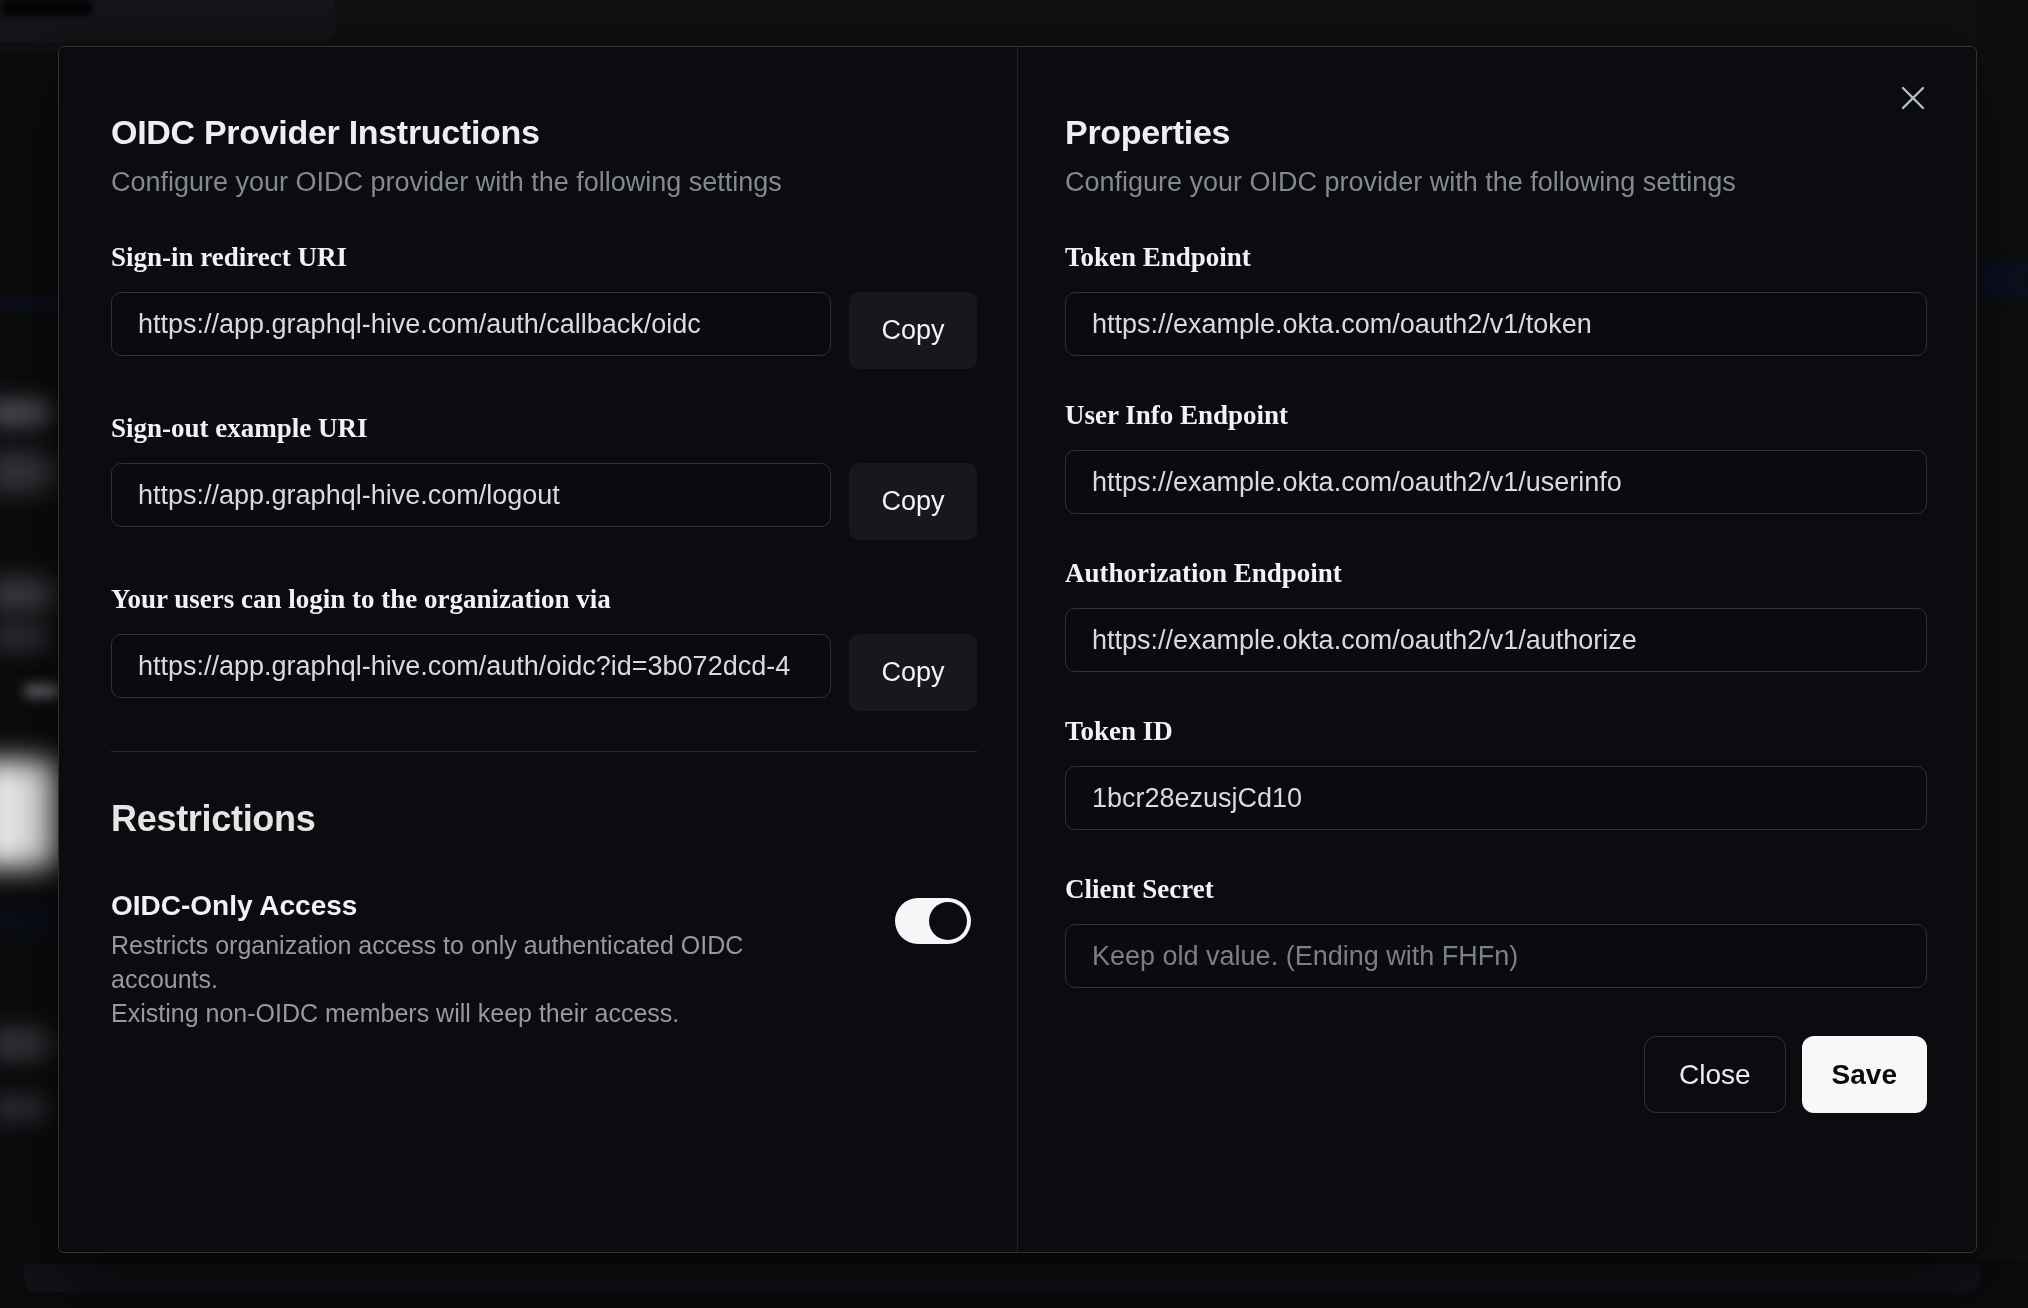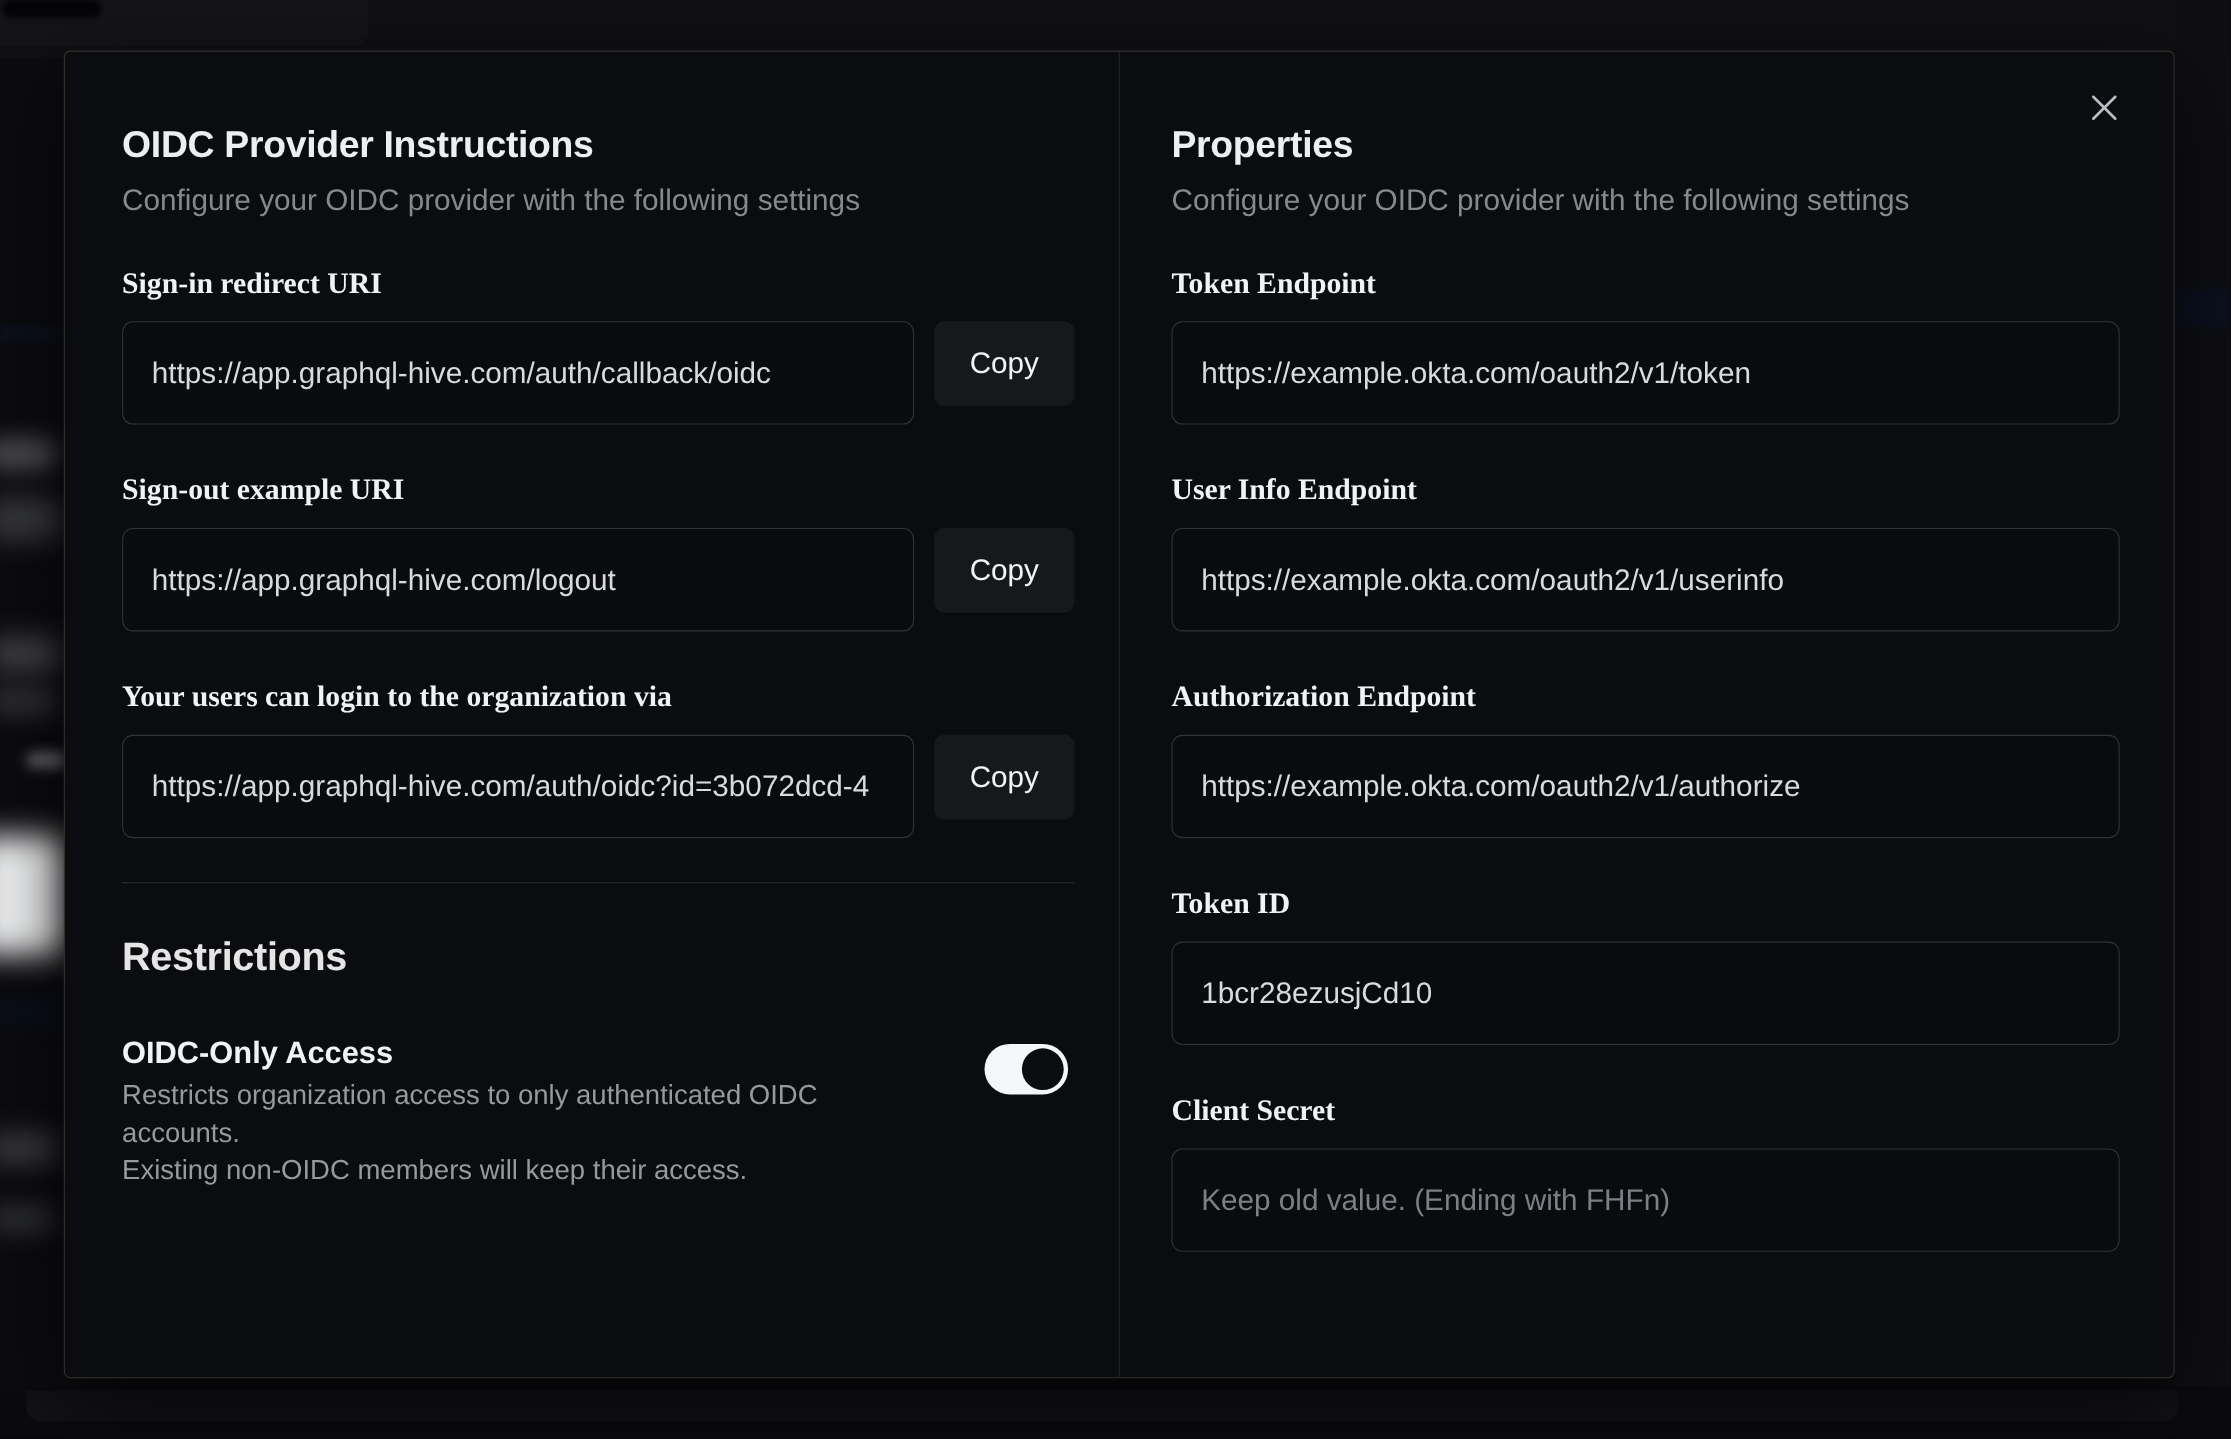--- a/index.html
+++ b/index.html
@@ -39,21 +39,21 @@
   .pane{box-sizing:border-box;height:100%;}
   .pane-left{width:959px;border-right:1px solid #232428;padding:65px 40px 0 52px;}
   .pane-right{flex:1;padding:65px 49px 0 47px;position:relative;}
 
   .pane-title{font-size:34px;line-height:40px;font-weight:700;color:#eceef1;letter-spacing:-0.3px;margin:0;}
   .pane-subtitle{font-size:27px;line-height:32px;font-weight:400;color:#85888c;margin-top:14px;}
 
   .field-label{font-size:27px;line-height:30px;font-weight:700;color:#f0f2f4;margin-top:44px;font-family:Liberation Serif, serif;}
   .field-row{display:flex;gap:18px;margin-top:20px;align-items:stretch;}
   .text-input{
-    box-sizing:border-box;flex:1;height:94px;background:#0a0b0e;
+    box-sizing:border-box;flex:1;height:64px;background:#0a0b0e;
     border:1px solid #303236;border-radius:10px;color:#d8dadd;
     font-family:inherit;font-size:27px;padding:0 26px;outline:none;min-width:0;
     white-space:nowrap;overflow:hidden;text-overflow:clip;
   }
   .text-input::placeholder{color:#7c7f84;opacity:1;}
   .copy-btn{
     box-sizing:border-box;width:128px;height:77px;flex:0 0 128px;
     background:#17181c;border:none;border-radius:10px;color:#f2f3f5;
     font-family:inherit;font-size:27px;font-weight:500;cursor:pointer;
   }
@@ -178,14 +178,18 @@
     <div class="field-label">Token ID</div>
     <div class="field-row">
       <input class="text-input" type="text" value="1bcr28ezusjCd10" style="">
     </div>
 
     <div class="field-label">Client Secret</div>
     <div class="field-row">
       <input class="text-input" type="text" placeholder="Keep old value. (Ending with FHFn)" style="">
     </div>
 
+    <div class="btn-row">
+      <button class="btn btn-close">Close</button>
+      <button class="btn btn-save">Save</button>
+    </div>
   </div>
 </div>
 
 </body></html>

